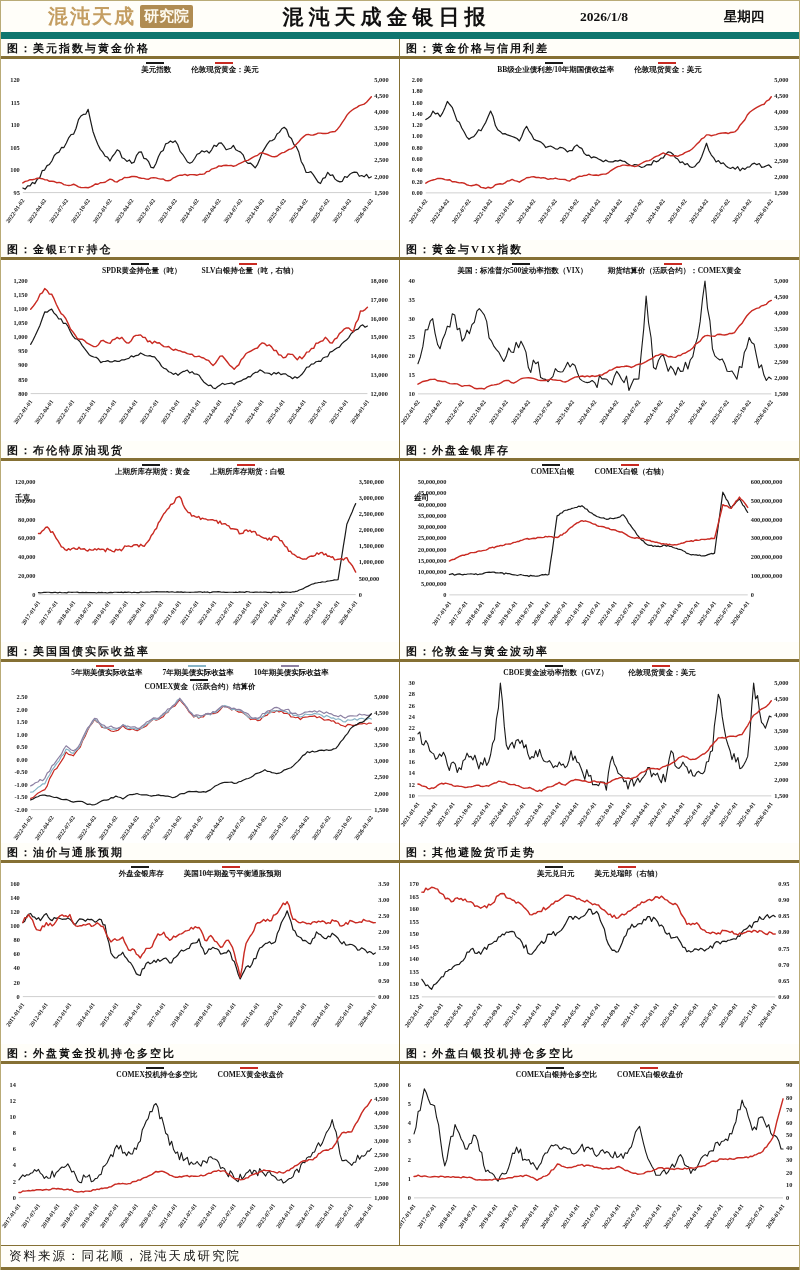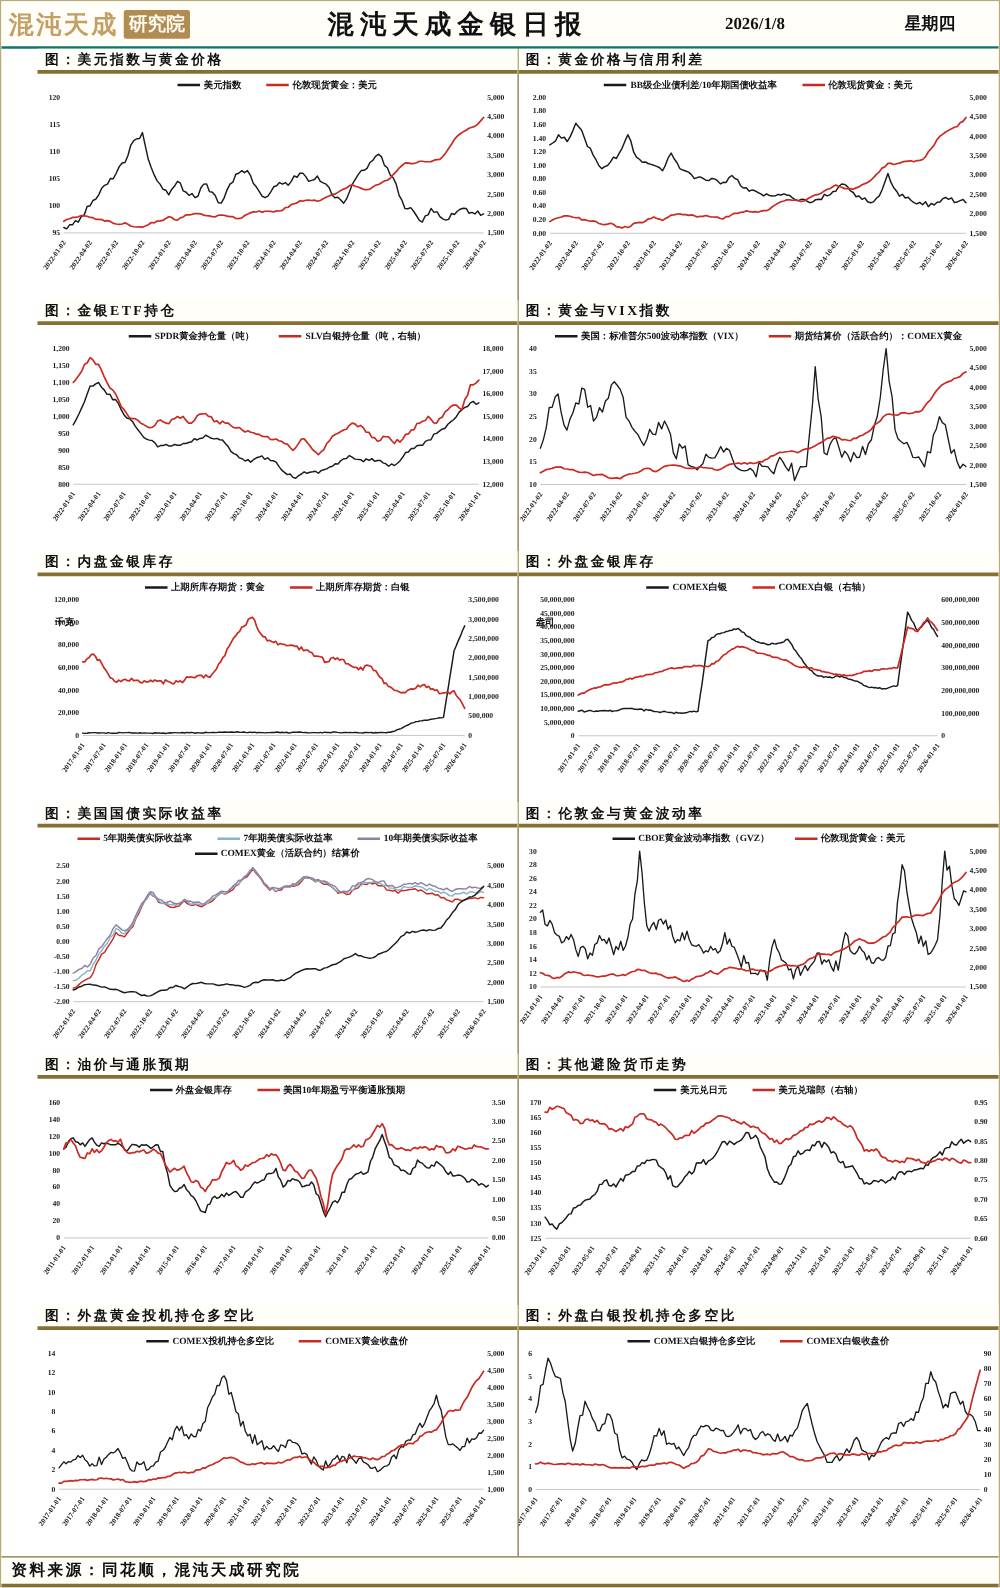--- a/index.html
+++ b/index.html
@@ -5,52 +5,52 @@
   * { box-sizing: border-box; margin: 0; padding: 0; }
   body { background: #e8e4da; font-family: "Liberation Serif", "DejaVu Serif", serif; }
   #page {
     width: 800px; height: 1270px; margin: 0 auto; background: #ffffff;
     border-left: 1px solid #b9ab77; border-right: 1px solid #b9ab77;
     border-top: 1px solid #b9ab77; overflow: hidden;
   }
   
   #header {
     height: 38px; display: flex; align-items: center;
-    border-bottom: 2px solid #0f766e; background: #fffef9;
+    border-bottom: 7px solid #0f766e; background: #fffef9; padding-left: 41px;
   }
   .logo-wrap { width: 212px; display: flex; align-items: center; padding-left: 6px; }
   .logo-main { font-size: 20px; font-weight: bold; color: #c49e62; letter-spacing: 2px; }
   .logo-badge { font-size: 15px; font-weight: bold; color: #fdf9ee; background: #b08c52; padding: 2px 4px; margin-left: 4px; border-radius: 2px; }
   .hdr-title { flex: 1; text-align: center; font-size: 21px; font-weight: bold; letter-spacing: 5px; color: #111; }
   .hdr-date { width: 170px; text-align: center; font-size: 13.5px; font-weight: bold; color: #111; }
   .hdr-week { width: 110px; text-align: center; font-size: 13.5px; font-weight: bold; color: #111; }
   
   .row { display: flex; }
   .panel { width: 50%; }
-  .panel:first-child { border-right: 1px solid #857034; margin-left: 29px; }
+  .panel:first-child { border-right: 1px solid #857034; }
   .panel-title {
     height: 20px; line-height: 16px; padding: 1px 0 0 6px;
     font-size: 11px; font-weight: bold; letter-spacing: 2px; color: #111;
     border-bottom: 3px solid #857034; background: #fffef9;
   }
   .panel-body { height: 181px; position: relative; padding-top: 2px; }
   .legend {
     display: flex; flex-wrap: wrap; justify-content: center;
     column-gap: 20px; row-gap: 0; padding: 1px 8px 0 8px; min-height: 13px; line-height: 12px;
   }
-  .lgd { display: inline-flex; align-items: center; font-size: 7.5px; font-weight: bold; color: #111; white-space: nowrap; }
+  .lgd { display: inline-flex; align-items: center; font-size: 7.5px; font-weight: bold; color: #111; white-space: nowrap; flex-direction: column; }
   .sw { display: inline-block; width: 18px; height: 2px; margin-right: 3px; }
   .unit { position: absolute; left: 14px; top: 32px; font-size: 7.5px; font-weight: bold; color: #111; }
   svg { display: block; width: 100%; height: auto; }
   svg text { font-family: "Liberation Serif", "DejaVu Serif", serif; }
   
   #footer {
     height: 26px; line-height: 21px; padding-left: 8px;
     border-top: 1px solid #857034; border-bottom: 4px solid #857034;
-    font-size: 12.5px; font-weight: bold; letter-spacing: 2px; color: #111; background: #fffef9;
+    font-size: 12.5px; font-weight: normal; letter-spacing: 2px; color: #111; background: #fffef9;
   }
 </style>
 </head>
 <body>
 
 <div id="page">
   <div id="header">
     <div class="logo-wrap">
       <span class="logo-main">混沌天成</span>
       <span class="logo-badge">研究院</span>
@@ -272,21 +272,21 @@
               <text x="348.58125" y="124" text-anchor="end" font-size="6" fill="#1a1a1a" font-weight="bold" transform="rotate(-55 348.58125 124)">2025-10-02</text>
               <text x="370.5" y="124" text-anchor="end" font-size="6" fill="#1a1a1a" font-weight="bold" transform="rotate(-55 370.5 124)">2026-01-02</text>
               <path d="M17.8,86.1L20.2,79.4L22.7,68.9L25.1,52.5L27.5,52.4L30.0,43.9L32.4,41.3L34.8,55.9L37.3,67.0L39.7,71.2L42.2,62.1L44.6,56.9L47.0,48.8L49.5,49.7L51.9,36.5L54.3,37.6L56.8,52.3L59.2,50.9L61.6,63.7L64.1,60.5L66.5,52.6L68.9,56.3L71.4,47.2L73.8,44.9L76.3,33.9L78.7,31.3L81.1,34.2L83.6,37.6L86.0,44.0L88.4,60.5L90.9,63.7L93.3,68.9L95.7,72.1L98.2,74.9L100.6,79.7L103.0,83.8L105.5,78.7L107.9,70.5L110.3,74.4L112.8,74.9L115.2,64.8L117.7,70.2L120.1,63.7L122.5,68.4L125.0,74.6L127.4,89.9L129.8,94.8L132.3,82.5L134.7,86.1L137.1,84.2L139.6,99.8L142.0,101.1L144.4,101.6L146.9,103.8L149.3,101.1L151.7,98.9L154.2,91.0L156.6,93.6L159.1,94.3L161.5,94.1L163.9,89.9L166.4,84.7L168.8,89.3L171.2,86.1L173.7,87.9L176.1,95.0L178.5,101.1L181.0,103.1L183.4,104.3L185.8,104.8L188.3,104.3L190.7,102.7L193.2,104.8L195.6,109.7L198.0,97.7L200.5,101.1L202.9,101.1L205.3,101.5L207.8,104.8L210.2,107.1L212.6,99.1L215.1,93.6L217.5,96.9L219.9,101.5L222.4,104.8L224.8,98.4L227.2,112.6L229.7,106.7L232.1,101.2L234.6,101.4L237.0,101.1L239.4,75.9L241.9,51.5L244.3,18.9L246.7,45.4L249.2,60.3L251.6,89.9L254.0,91.5L256.5,82.9L258.9,78.7L261.3,77.4L263.8,85.4L266.2,93.6L268.6,88.5L271.1,91.6L273.5,97.3L276.0,89.6L278.4,93.7L280.8,93.6L283.3,84.6L285.7,91.3L288.1,82.4L290.6,79.1L293.0,67.3L295.4,60.0L297.9,44.3L300.3,21.4L302.7,4.0L305.2,31.1L307.6,43.6L310.1,71.2L312.5,78.3L314.9,80.5L317.4,82.4L319.8,81.3L322.2,86.2L324.7,93.6L327.1,93.8L329.5,93.3L332.0,97.3L334.4,101.5L336.8,88.9L339.3,89.9L341.7,75.0L344.1,70.2L346.6,60.0L349.0,65.0L351.5,66.8L353.9,78.7L356.3,90.2L358.8,87.2L361.2,97.3L363.6,102.7L366.1,99.3L368.5,101.1" fill="none" stroke="#1a1a1a" stroke-width="1.1" stroke-linejoin="round" stroke-linecap="round"></path>
               <path d="M17.8,106.4L20.2,105.1L22.7,103.7L25.1,103.2L27.5,102.7L30.0,101.7L32.4,101.6L34.8,101.5L37.3,103.0L39.7,103.2L42.2,103.7L44.6,103.7L47.0,104.8L49.5,105.8L51.9,106.1L54.3,105.8L56.8,106.1L59.2,107.3L61.6,108.6L64.1,107.8L66.5,107.8L68.9,107.7L71.4,108.9L73.8,110.4L76.3,110.9L78.7,110.7L81.1,110.5L83.6,111.2L86.0,109.4L88.4,108.4L90.9,107.4L93.3,107.1L95.7,106.7L98.2,106.1L100.6,104.9L103.0,103.2L105.5,102.6L107.9,102.8L110.3,104.7L112.8,105.4L115.2,104.2L117.7,102.5L120.1,101.0L122.5,100.4L125.0,100.1L127.4,100.0L129.8,100.2L132.3,100.6L134.7,101.3L137.1,102.4L139.6,102.7L142.0,102.6L144.4,102.7L146.9,102.3L149.3,101.3L151.7,102.0L154.2,102.2L156.6,102.6L159.1,102.6L161.5,103.8L163.9,104.2L166.4,103.3L168.8,101.9L171.2,100.6L173.7,99.4L176.1,99.0L178.5,98.7L181.0,98.3L183.4,99.0L185.8,98.1L188.3,99.0L190.7,98.0L193.2,98.7L195.6,98.3L198.0,97.2L200.5,97.4L202.9,95.7L205.3,94.8L207.8,92.6L210.2,92.2L212.6,90.7L215.1,89.4L217.5,89.6L219.9,89.0L222.4,88.8L224.8,88.4L227.2,88.8L229.7,89.8L232.1,88.6L234.6,87.2L237.0,86.6L239.4,86.4L241.9,85.3L244.3,84.0L246.7,82.5L249.2,81.4L251.6,79.8L254.0,78.0L256.5,77.6L258.9,76.3L261.3,76.9L263.8,77.5L266.2,79.2L268.6,78.9L271.1,79.5L273.5,79.8L276.0,77.9L278.4,77.9L280.8,76.0L283.3,75.4L285.7,73.8L288.1,72.5L290.6,70.5L293.0,67.0L295.4,65.4L297.9,63.7L300.3,60.2L302.7,58.4L305.2,57.9L307.6,58.4L310.1,58.7L312.5,58.8L314.9,57.1L317.4,56.8L319.8,57.3L322.2,57.5L324.7,57.1L327.1,56.0L329.5,56.1L332.0,55.2L334.4,51.8L336.8,48.5L339.3,46.2L341.7,42.3L344.1,38.7L346.6,36.0L349.0,33.7L351.5,32.3L353.9,31.2L356.3,30.6L358.8,28.6L361.2,28.0L363.6,27.1L366.1,24.4L368.5,23.2" fill="none" stroke="#c92a22" stroke-width="1.4" stroke-linejoin="round" stroke-linecap="round"></path>
             </svg>
           </div>
         </div>
       </div>
       <div class="row">
         <div class="panel">
-          <div class="panel-title">图：内盘金银库存</div>
+          <div class="panel-title">图：布伦特原油现货</div>
           <div class="panel-body">
             <div class="legend">
               <span class="lgd">
                 <span class="sw" style="background: rgb(26, 26, 26);"></span>
                 <span>上期所库存期货：黄金</span>
               </span>
               <span class="lgd">
                 <span class="sw" style="background: rgb(201, 42, 34);"></span>
                 <span>上期所库存期货：白银</span>
               </span>

